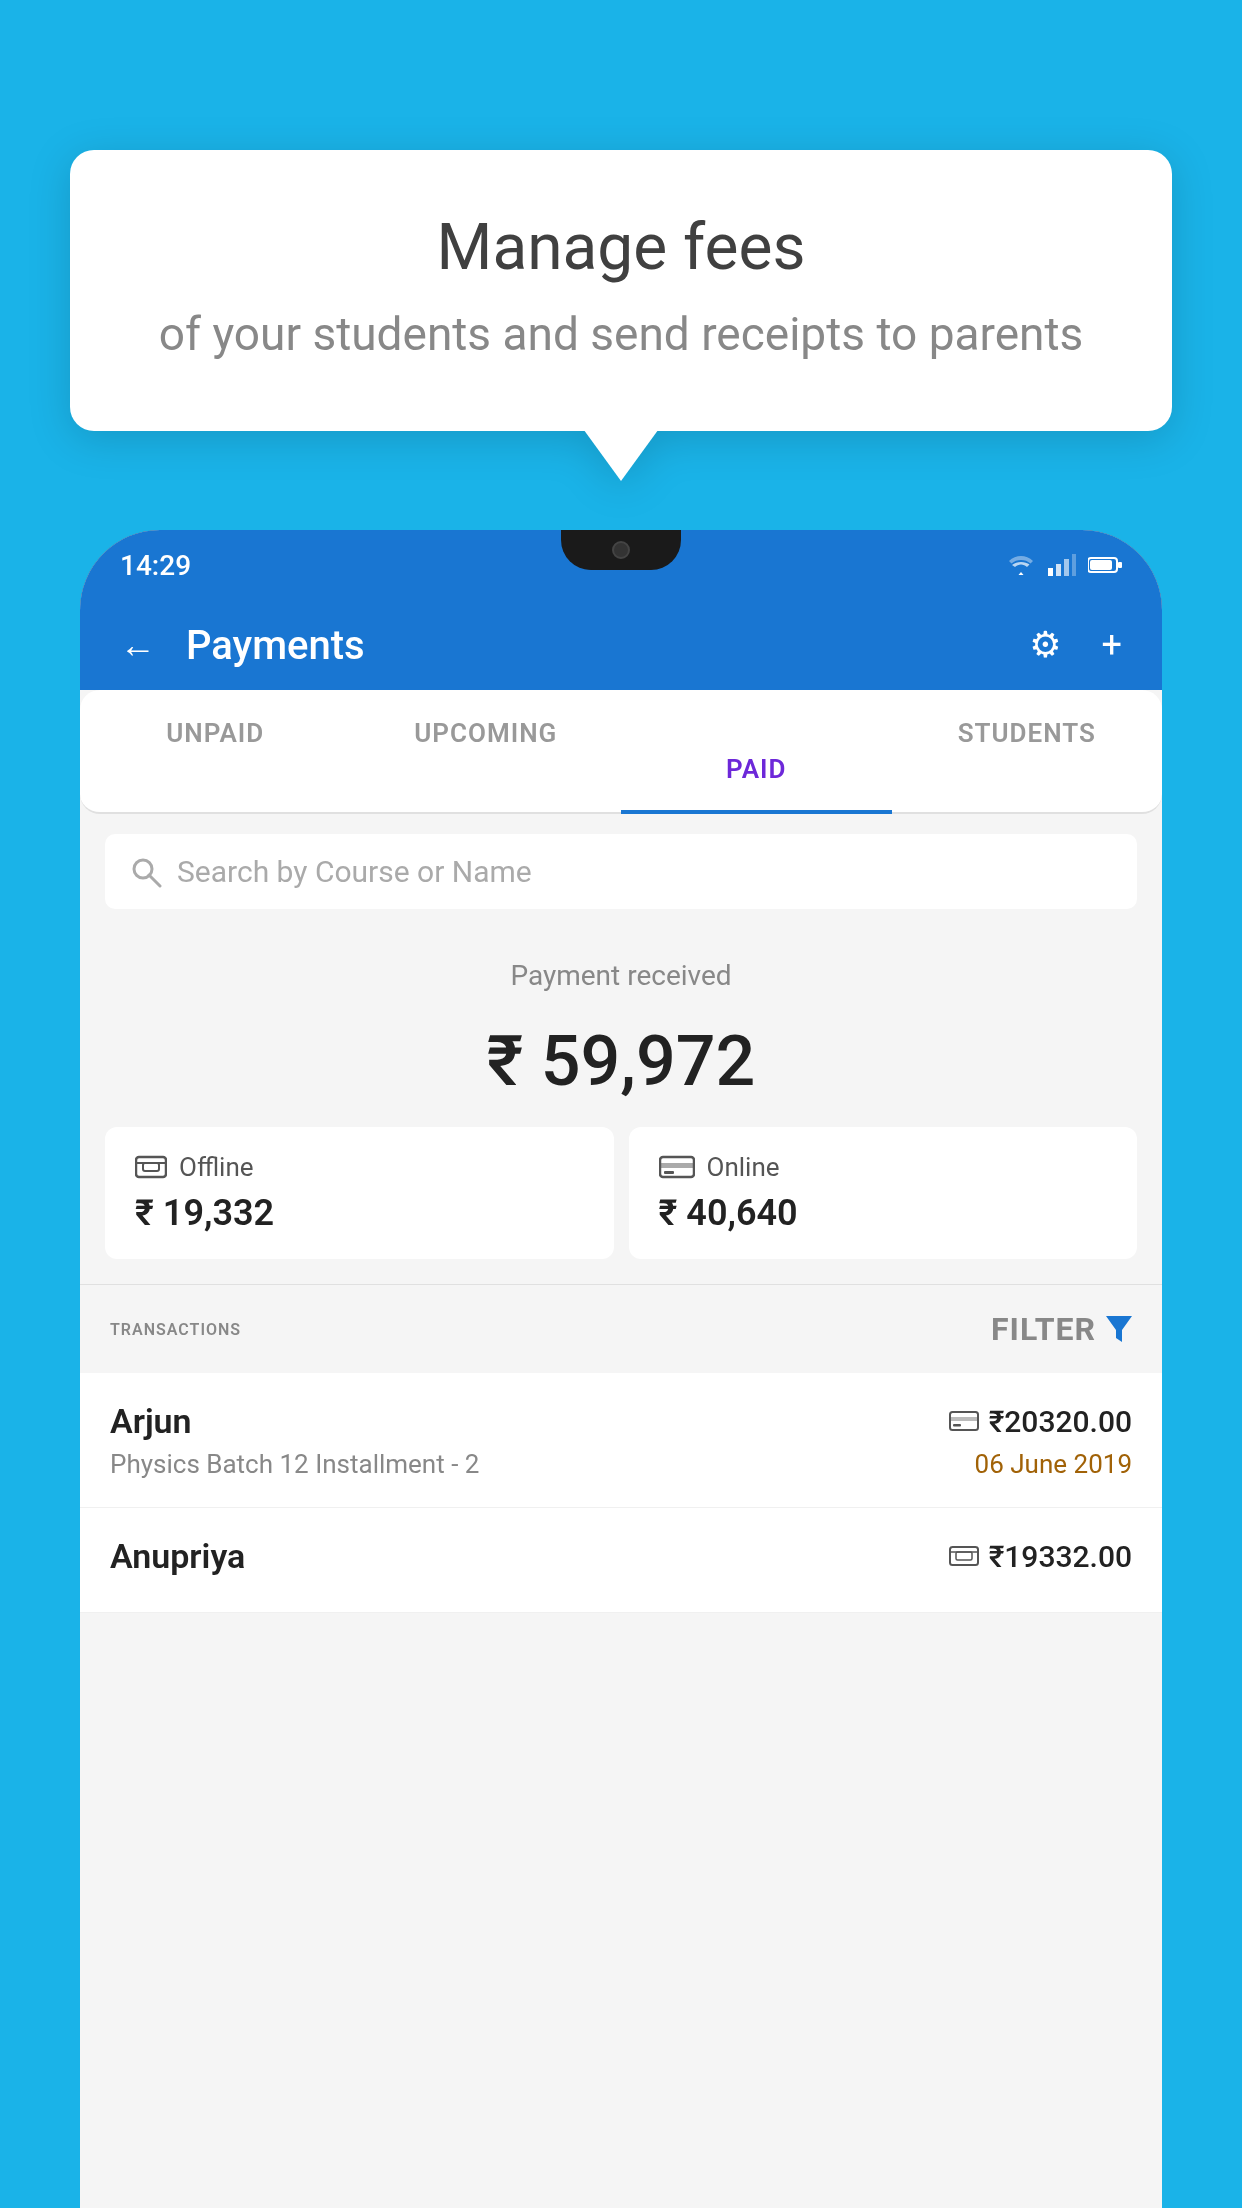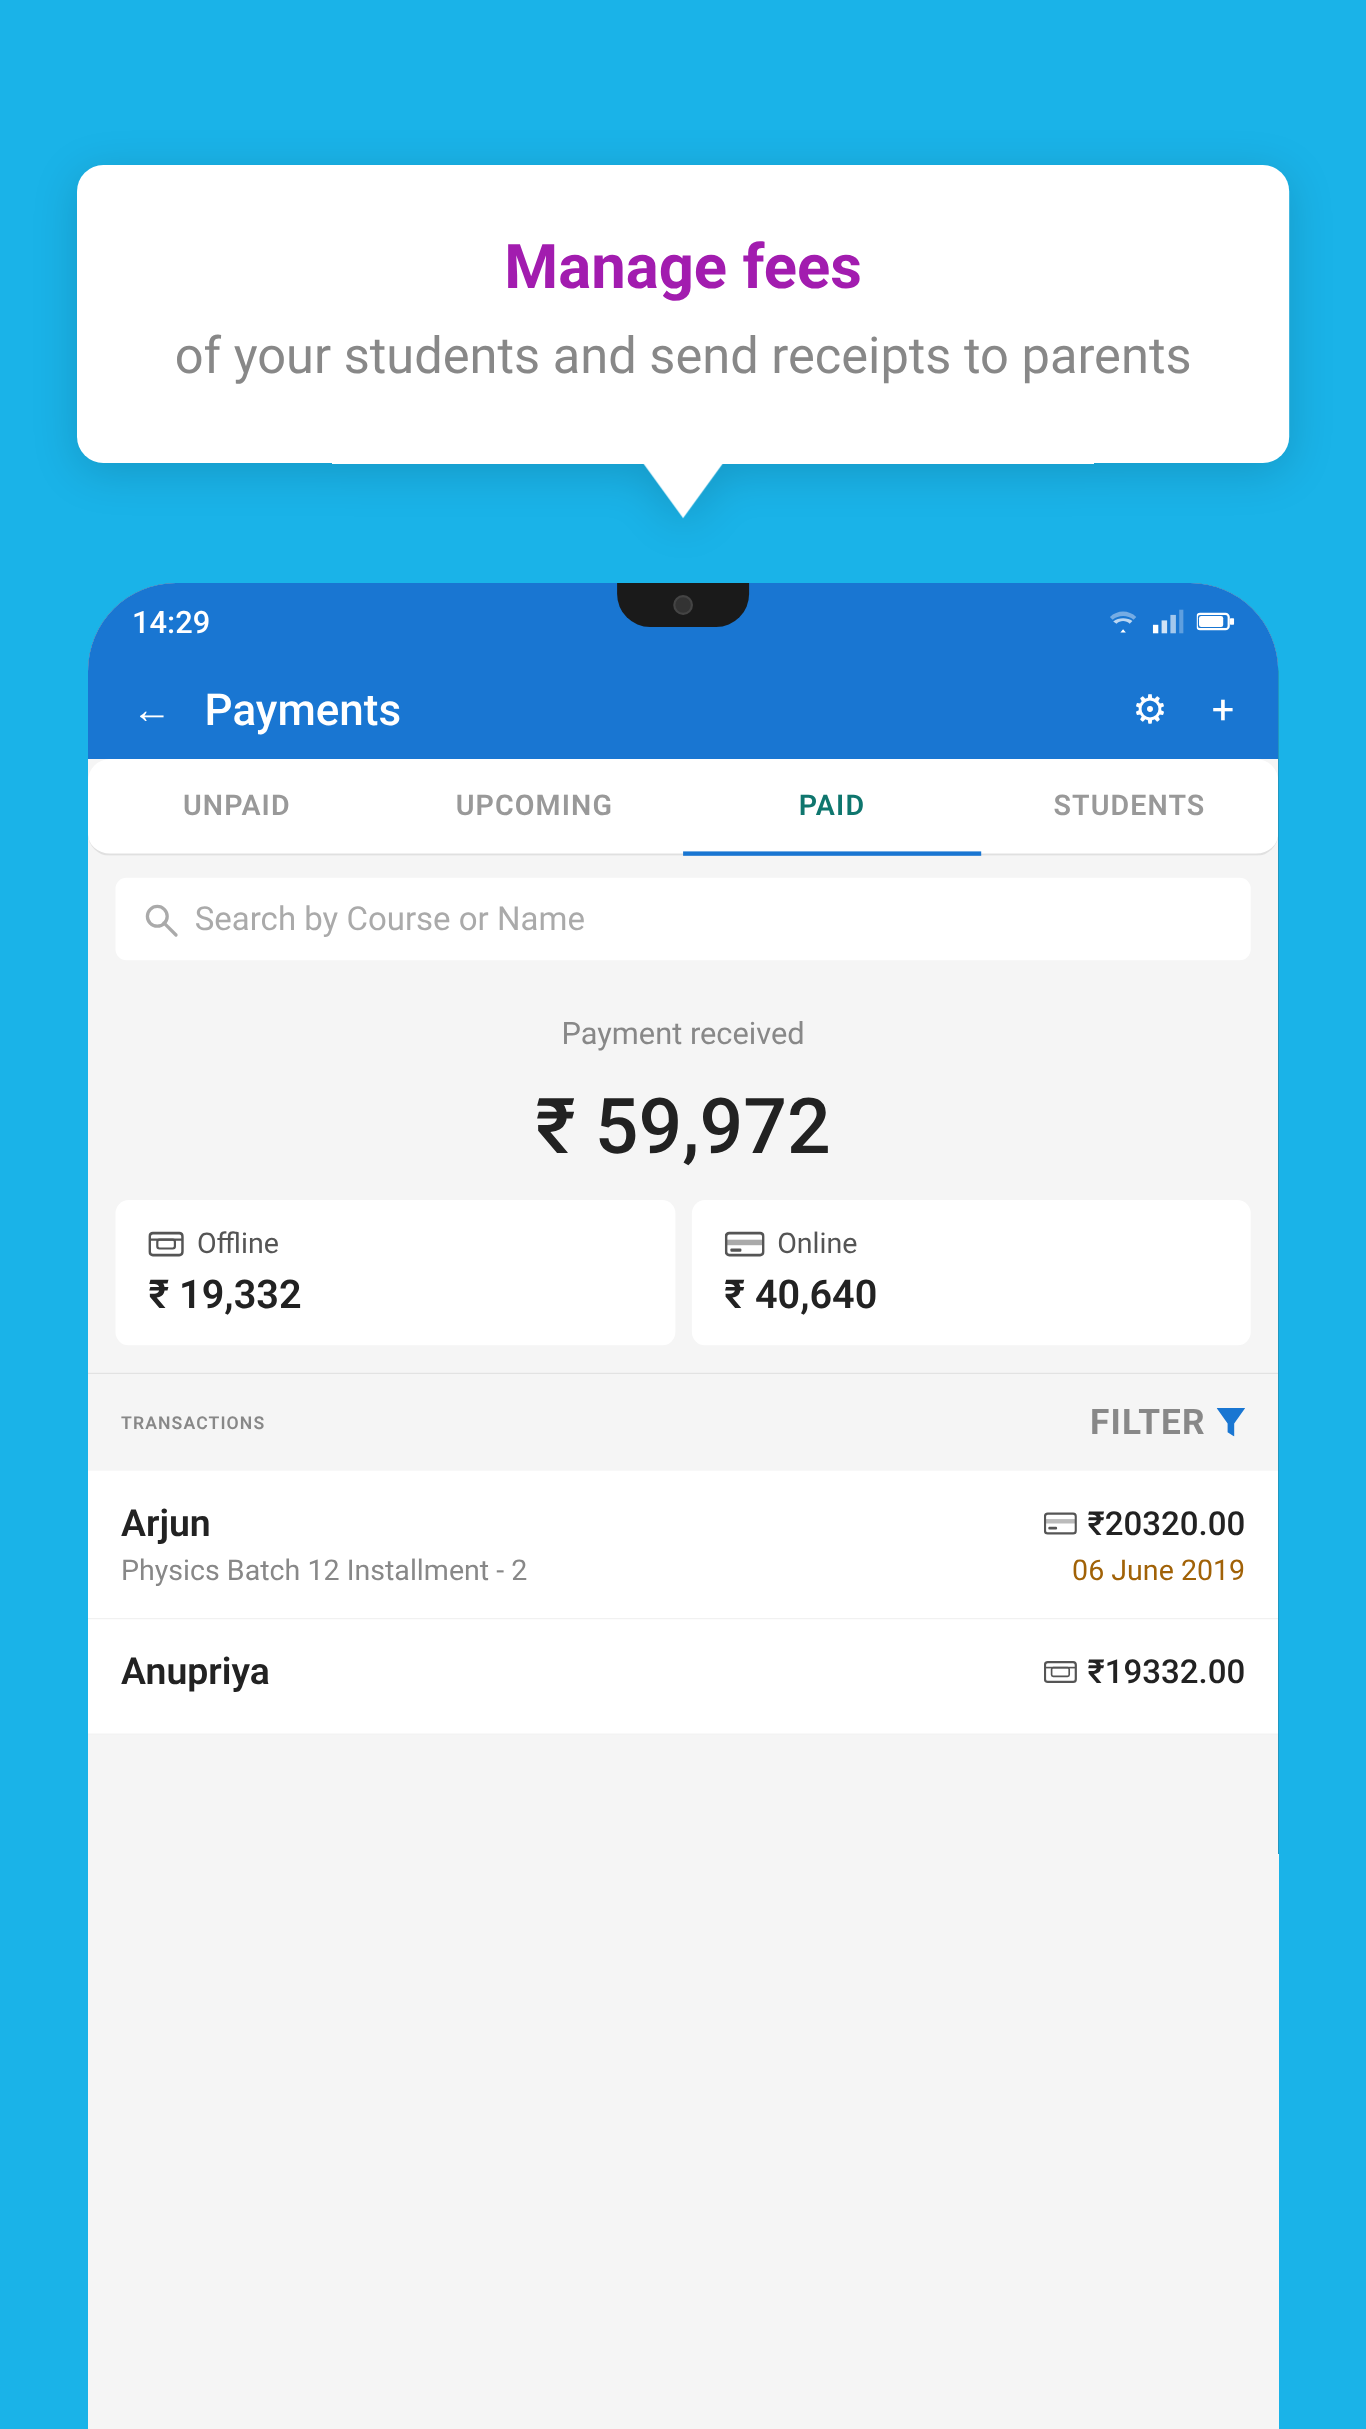--- a/index.html
+++ b/index.html
@@ -28,23 +28,23 @@
       content: '';
       position: absolute;
       bottom: -50px;
       left: 50%;
       transform: translateX(-50%);
       border-left: 40px solid transparent;
       border-right: 40px solid transparent;
       border-top: 55px solid white;
     }
     .tooltip-title {
-      font-size: 56px;
-      font-weight: 700;
-      color: #a21caf;
+      font-size: 64px;
+      font-weight: 400;
+      color: #404040;
       line-height: 1.2;
       margin-bottom: 20px;
     }
     .tooltip-subtitle {
       font-size: 46px;
       color: #888;
       font-weight: 400;
     }
 
     
@@ -142,21 +142,22 @@
       text-align: center;
       padding: 28px 10px;
       font-size: 26px;
       font-weight: 600;
       color: #999;
       letter-spacing: 1px;
       cursor: pointer;
       position: relative;
     }
     .tab-item.active {
-      color: #0f766e;
+      color: #6d28d9;
+      margin-top: 36px;
     }
     .tab-item.active::after {
       content: '';
       position: absolute;
       bottom: -2px;
       left: 0;
       right: 0;
       height: 4px;
       background: #1976d2;
     }

